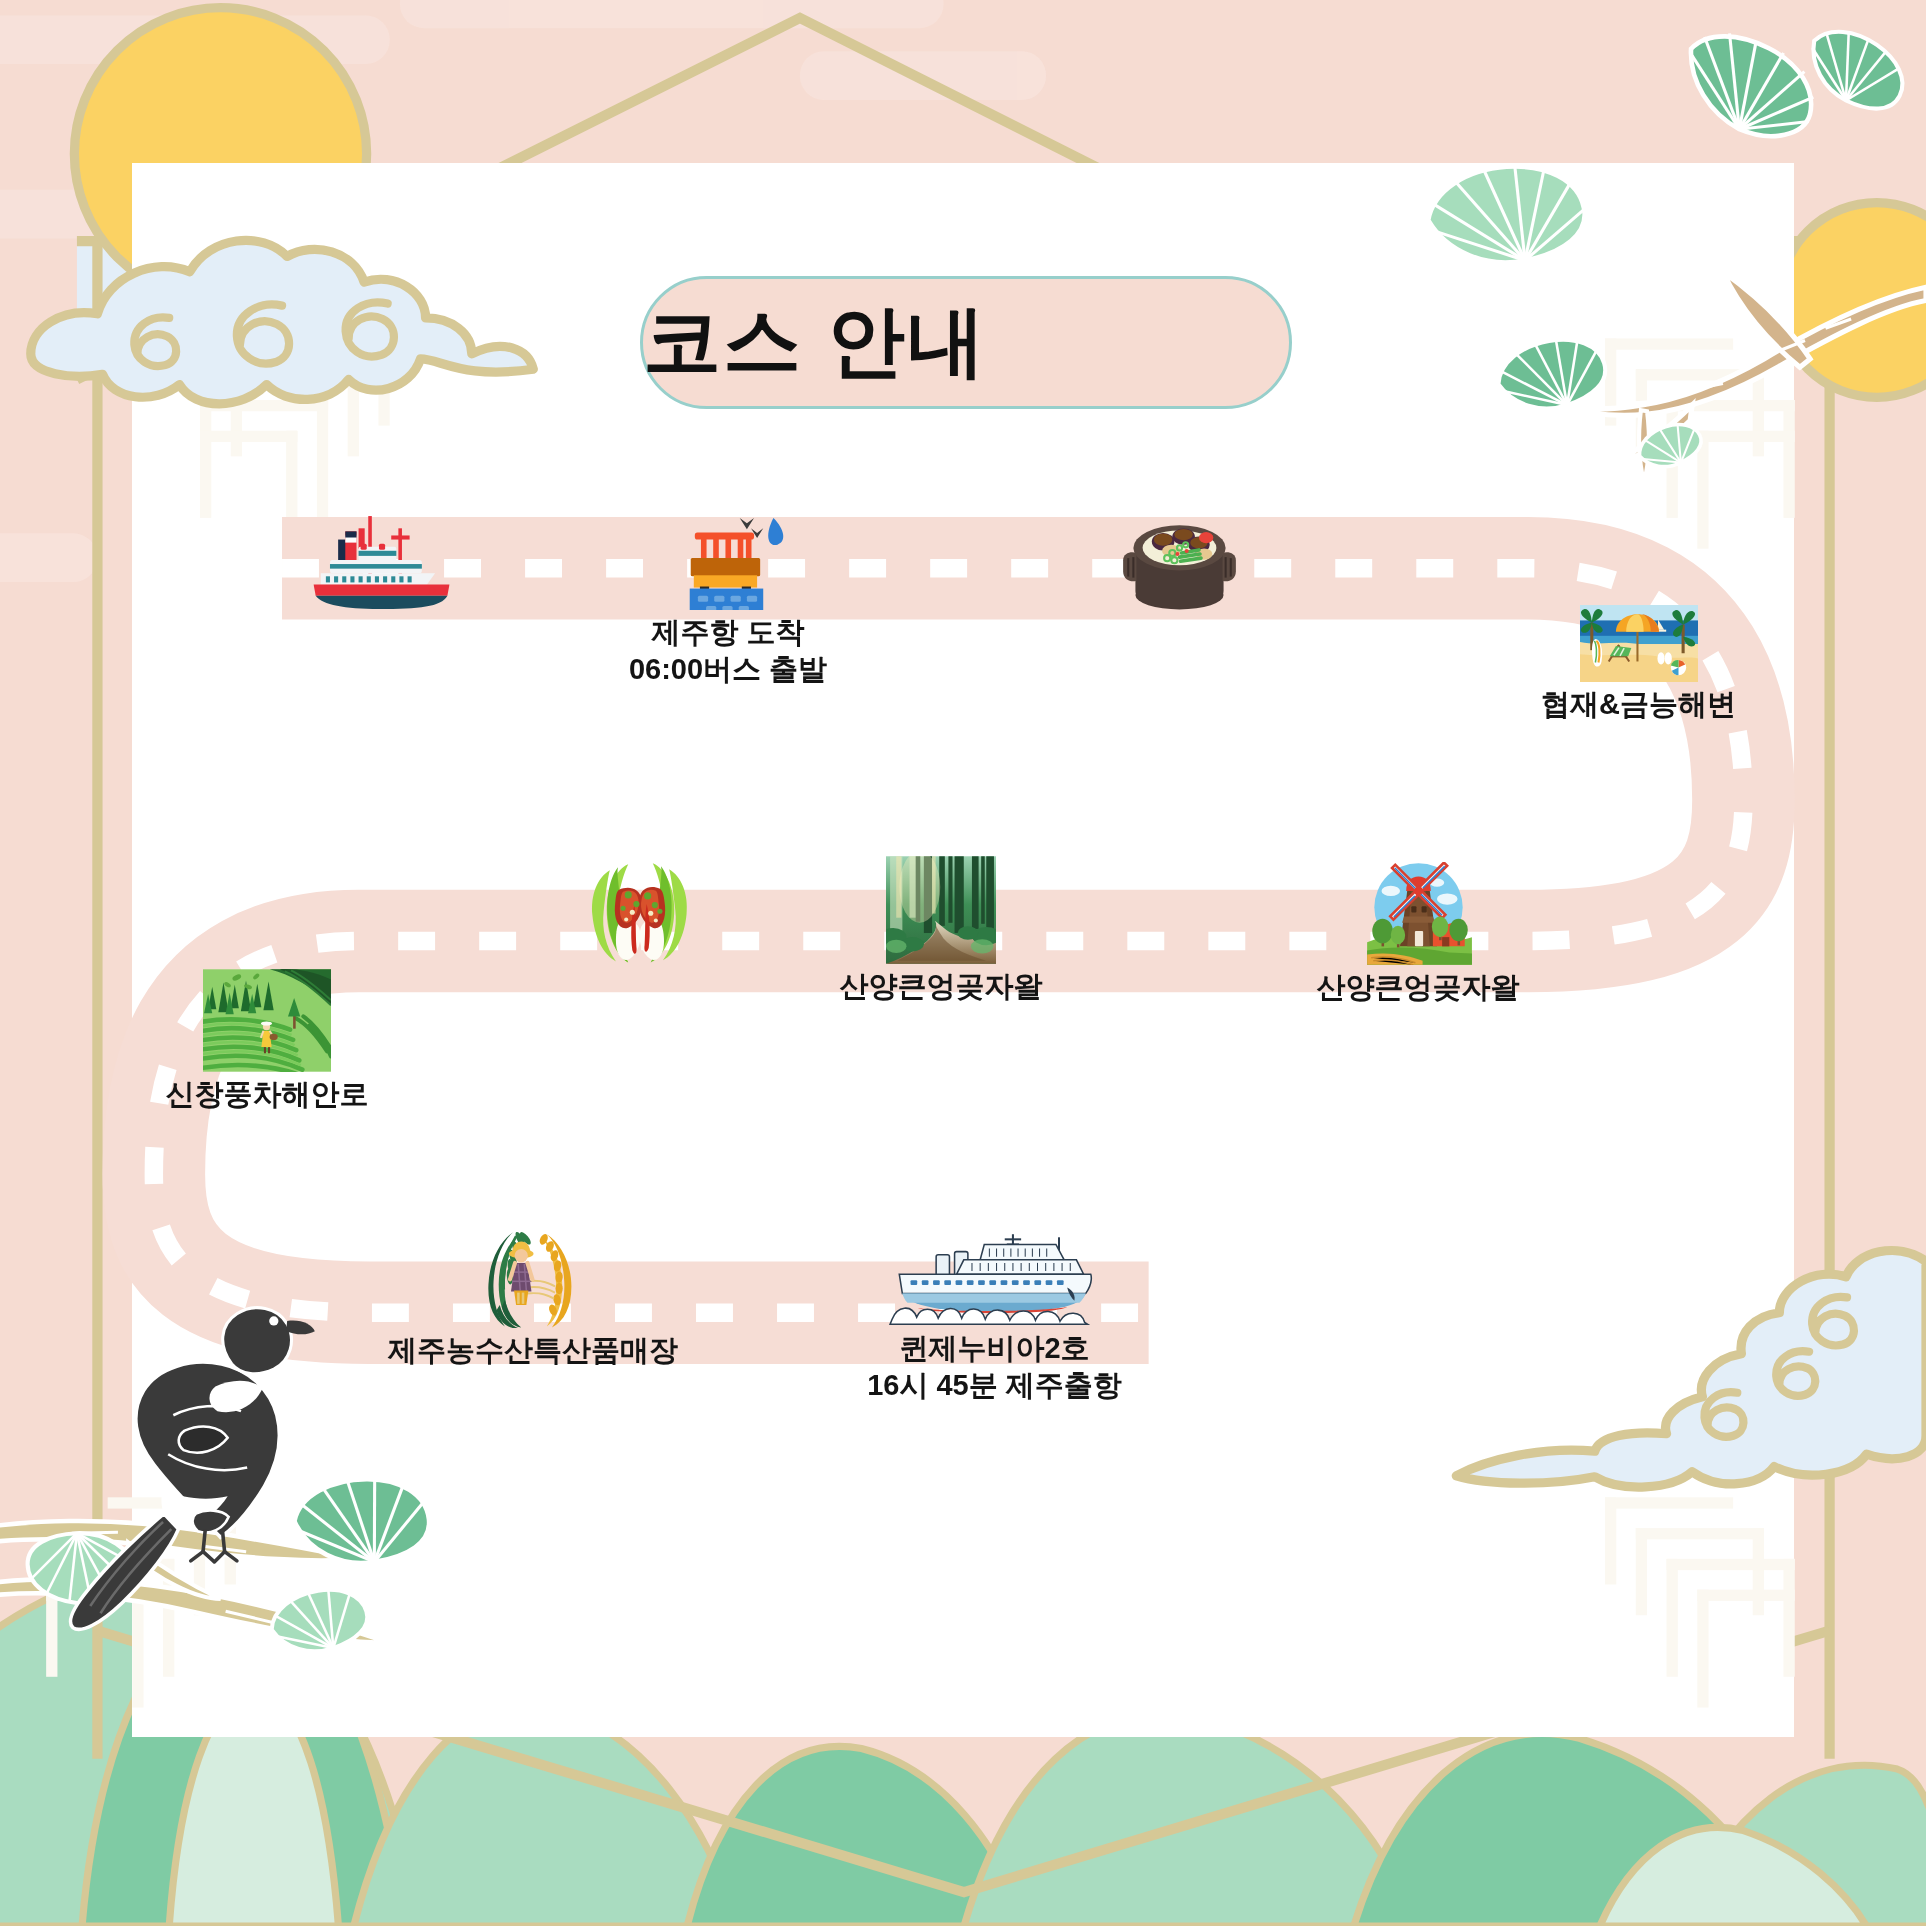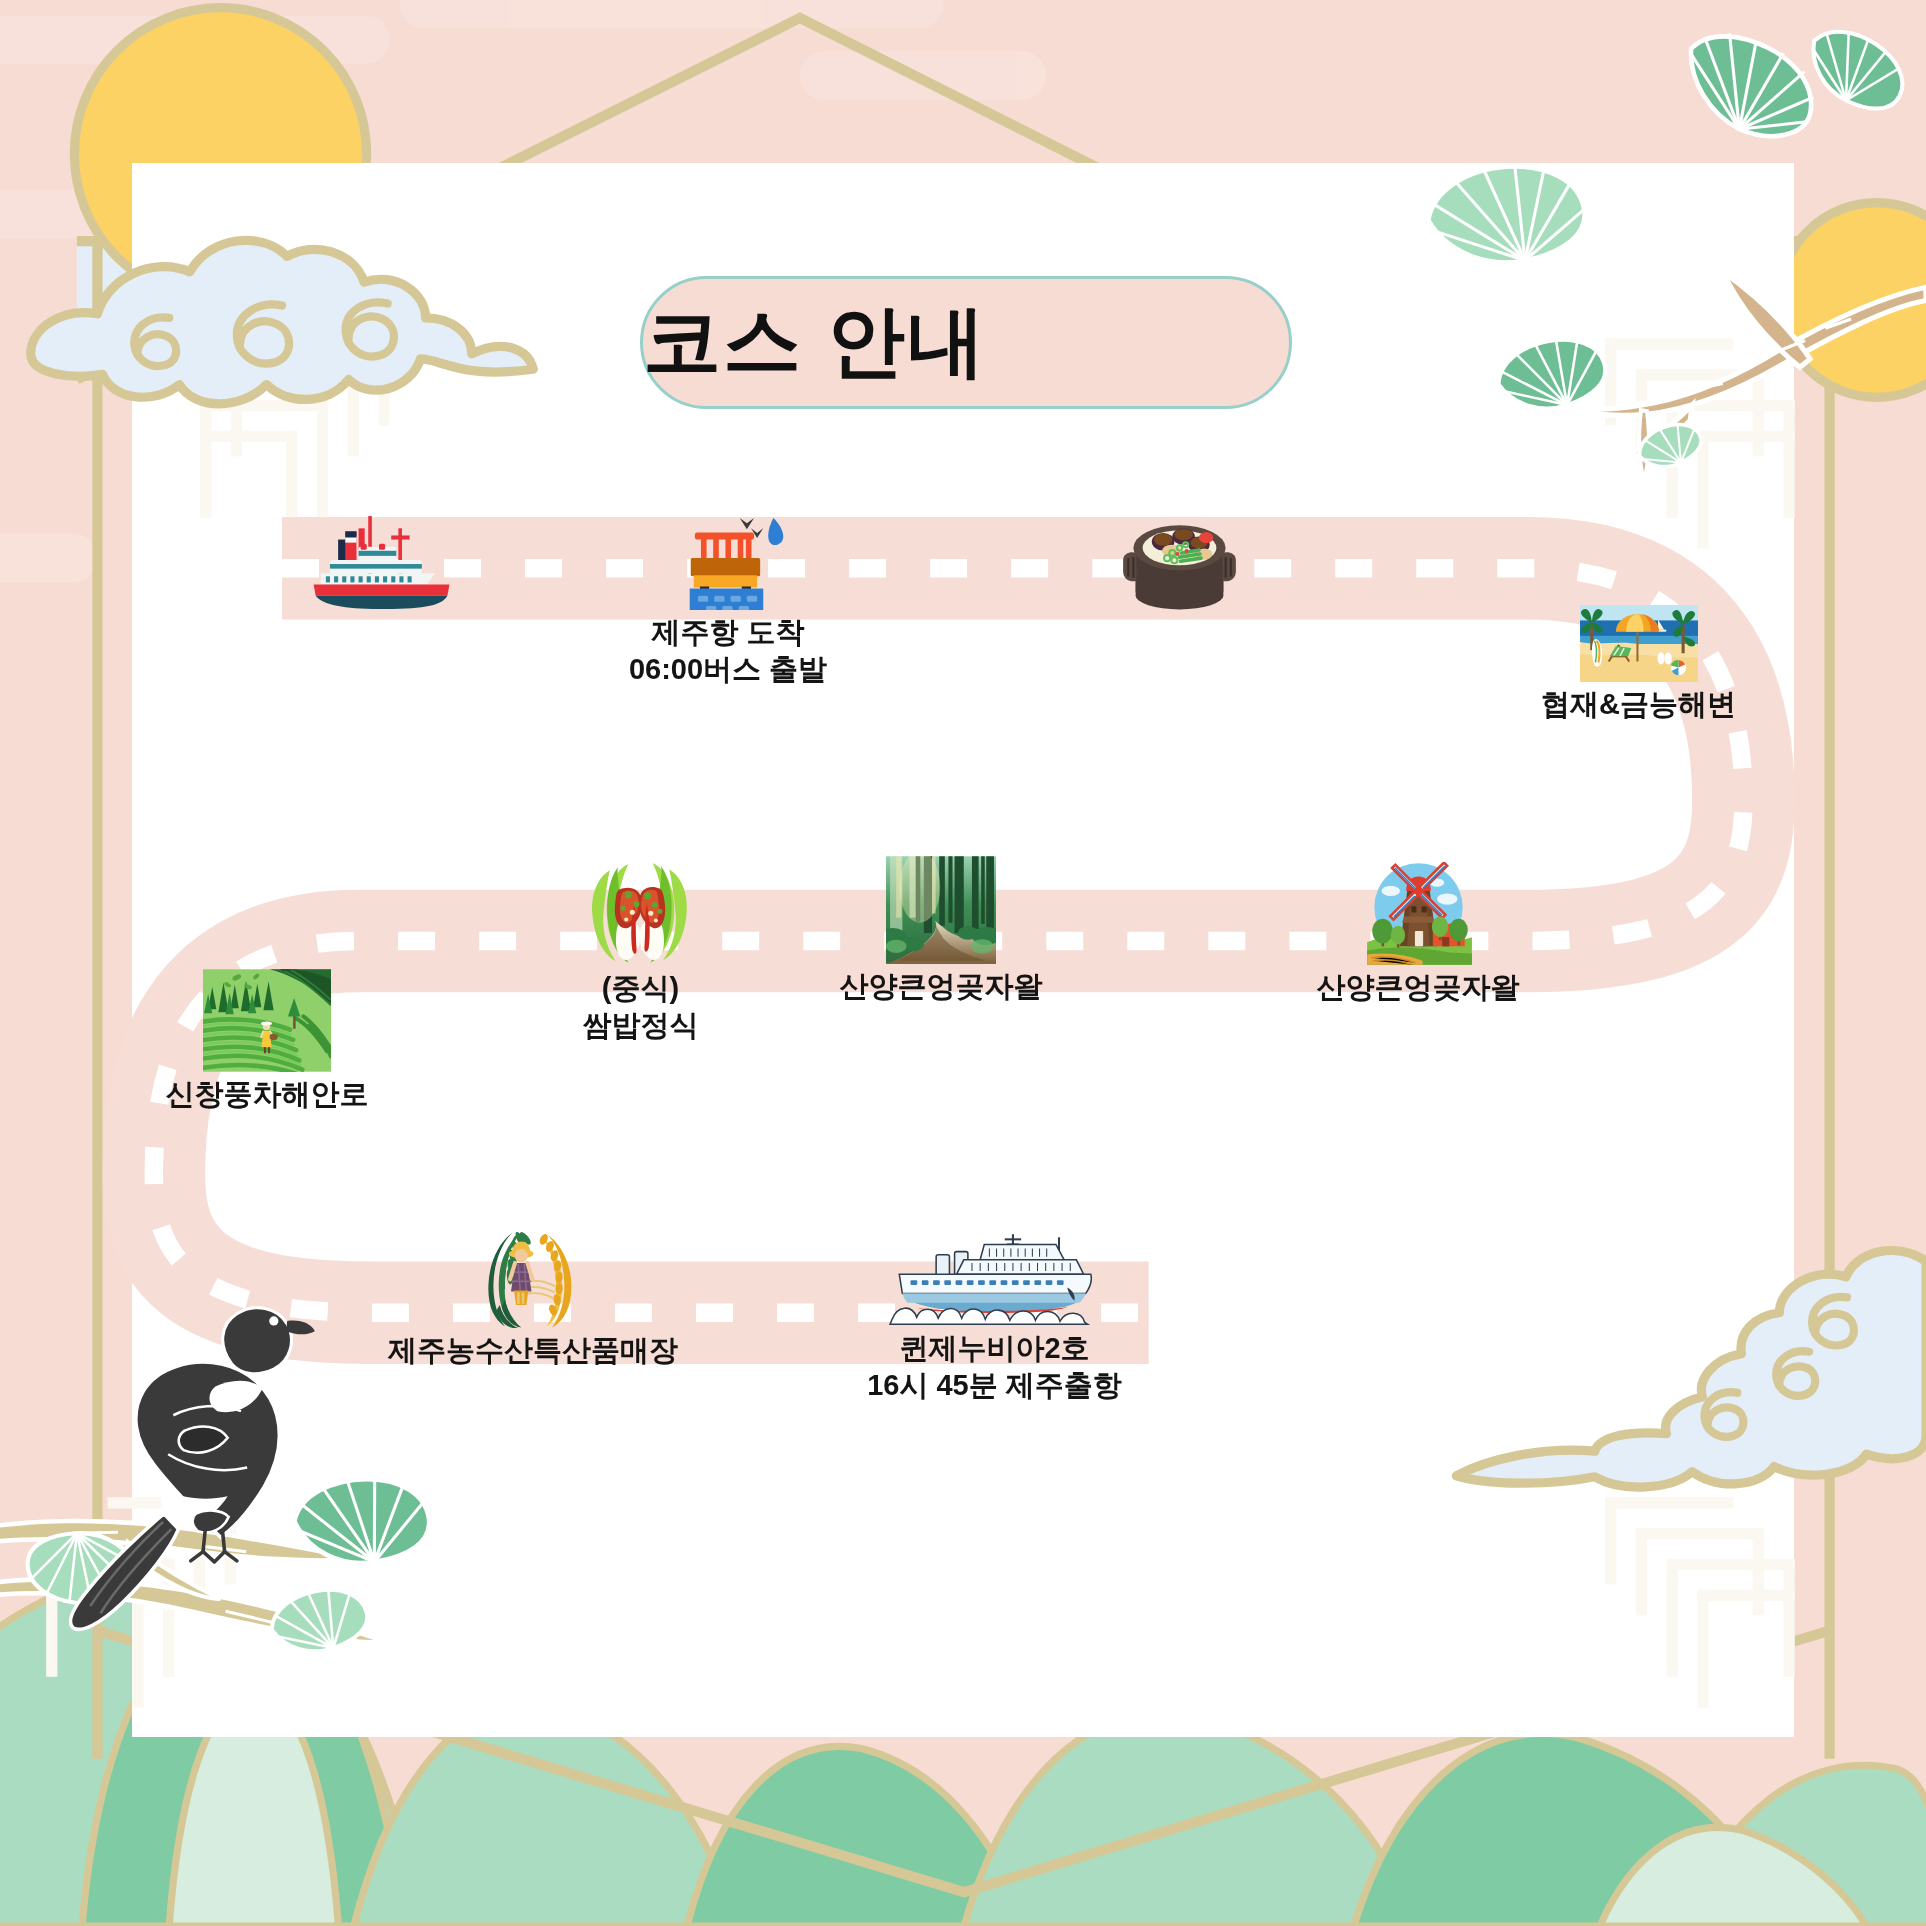--- a/index.html
+++ b/index.html
@@ -488,24 +488,20 @@
         <circle cx="86" cy="102" r="5"></circle>
           <circle cx="158" cy="108" r="5"></circle>
       </g>
       <g fill="#F5EBC4">
         <circle cx="104" cy="110" r="5"></circle>
           <circle cx="140" cy="112" r="5"></circle>
         <circle cx="92" cy="124" r="4"></circle>
           <circle cx="150" cy="126" r="4"></circle>
       </g>
     </svg>
-    <div class="stop-label">
-      <span>(중식)</span>
-      <span class="l2">쌈밥정식</span>
-    </div>
   </div>
 
   <div class="stop" style="left:149px; top:969px; width:236px;">
     <svg class="icon-svg stop-icon" width="128" height="103" viewBox="0 0 250 200" xmlns="http://www.w3.org/2000/svg">
       <rect x="0" y="0" width="250" height="200" fill="#8FD06A"></rect>
       <path d="M 130 0 C 170 10 210 34 250 62 L 250 0 Z" fill="#256B2E"></path>
       <path d="M 150 0 C 186 14 218 40 250 70 L 250 20 C 216 4 180 -2 150 0 Z" fill="#1E5526"></path>
       <g stroke="#2E7C36" stroke-width="4" fill="none">
         <path d="M 160 4 C 192 18 222 44 250 70"></path>
         <path d="M 172 2 C 204 18 232 44 250 60"></path>

